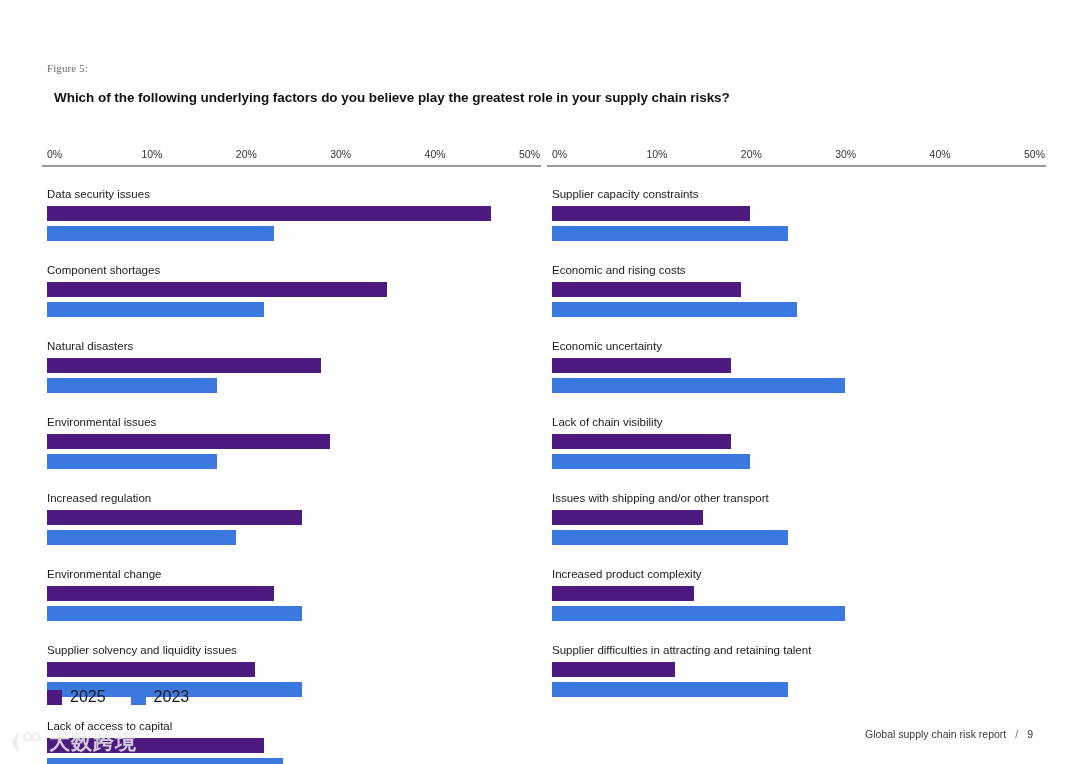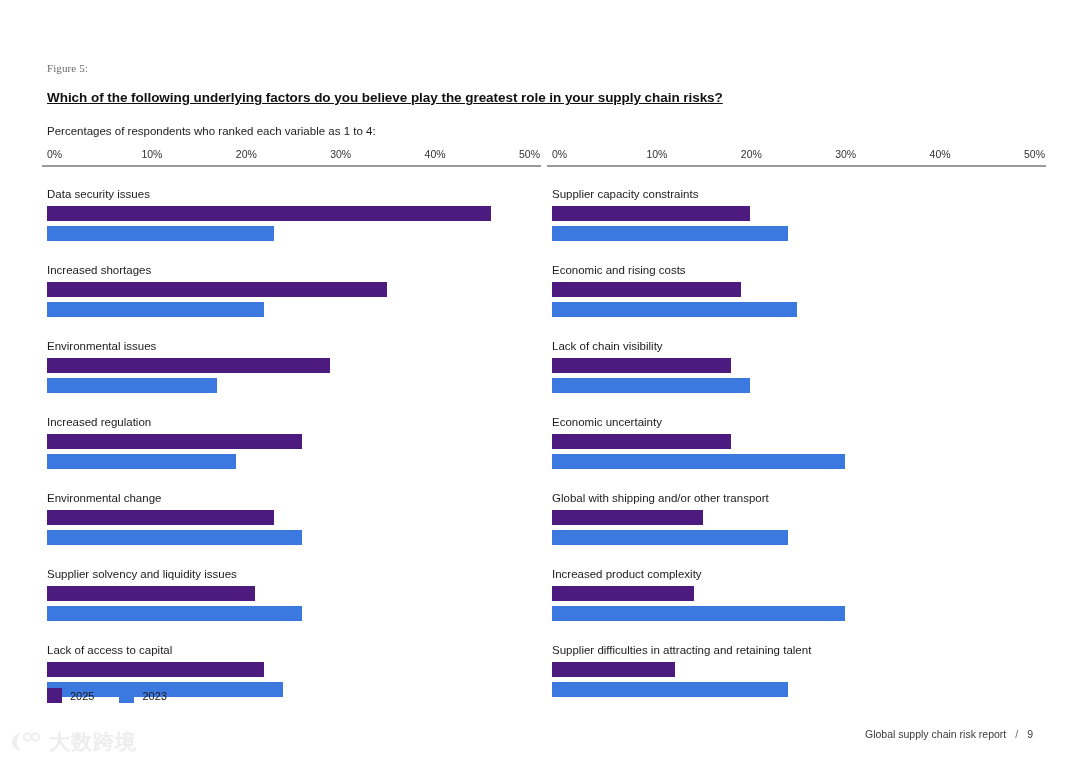--- a/index.html
+++ b/index.html
@@ -24,27 +24,26 @@
     position: absolute;
     left: 47px;
     top: 62px;
     font-size: 11px;
     color: #6b6b6b;
     letter-spacing: .1px;
     font-family: Liberation Serif, serif;
   }
   .figure-title {
     position: absolute;
-    left: 47px;
+    left: 54px;
     top: 90px;
     font-size: 13.5px;
     font-weight: bold;
     color: #111111;
     letter-spacing: -.05px;
-    text-decoration: underline;
   }
   .figure-subtitle {
     position: absolute;
     left: 47px;
     top: 125px;
     font-size: 11.5px;
     color: #222222;
   }
 
   
@@ -116,21 +115,21 @@
     display: flex;
     align-items: center;
     gap: 8px;
   }
   .legend-swatch {
     width: 15px;
     height: 15px;
     display: block;
   }
   .legend-text {
-    font-size: 11px;
+    font-size: 16px;
     color: #1b1b1b;
   }
 
   
   .footer {
     position: absolute;
     right: 47px;
     top: 728px;
     font-size: 10.5px;
     color: #3a3a3a;
@@ -164,42 +163,46 @@
     font-family: "DejaVu Sans", sans-serif;
   }
 </style>
 </head>
 <body>
 
 <div class="page">
 
   <div class="figure-label">Figure 5:</div>
   <div class="figure-title">Which of the following underlying factors do you believe play the greatest role in your supply chain risks?</div>
-  <div class="figure-subtitle">Percentages of respondents who ranked each variable as 1 to 4:</div>
 
   <div class="col col-left">
     <div class="axis">
       <div class="axis-rule"></div>
     <div class="axis-tick" style="left: 0px;">0%</div>
         <div class="axis-tick" style="left: 94.4px;">10%</div>
         <div class="axis-tick" style="left: 188.8px;">20%</div>
         <div class="axis-tick" style="left: 283.2px;">30%</div>
         <div class="axis-tick" style="left: 377.6px;">40%</div>
         <div class="axis-tick" style="left: 472px;">50%</div>
       </div>
     <div class="rows">
         <div class="row">
           <div class="row-label">Data security issues</div>
           <div class="bar bar-2025" style="width: 443.68px; background: rgb(77, 26, 127);"></div>
           <div class="bar bar-2023" style="width: 226.56px; background: rgb(59, 120, 224);"></div>
         </div>
         <div class="row">
-          <div class="row-label">Increased shortages</div>
+          <div class="row-label">Component shortages</div>
           <div class="bar bar-2025" style="width: 339.84px; background: rgb(77, 26, 127);"></div>
           <div class="bar bar-2023" style="width: 217.12px; background: rgb(59, 120, 224);"></div>
+        </div>
+        <div class="row">
+          <div class="row-label">Natural disasters</div>
+          <div class="bar bar-2025" style="width: 273.76px; background: rgb(77, 26, 127);"></div>
+          <div class="bar bar-2023" style="width: 169.92px; background: rgb(59, 120, 224);"></div>
         </div>
         <div class="row">
           <div class="row-label">Environmental issues</div>
           <div class="bar bar-2025" style="width: 283.2px; background: rgb(77, 26, 127);"></div>
           <div class="bar bar-2023" style="width: 169.92px; background: rgb(59, 120, 224);"></div>
         </div>
         <div class="row">
           <div class="row-label">Increased regulation</div>
           <div class="bar bar-2025" style="width: 254.88px; background: rgb(77, 26, 127);"></div>
           <div class="bar bar-2023" style="width: 188.8px; background: rgb(59, 120, 224);"></div>
@@ -237,31 +240,31 @@
           <div class="row-label">Supplier capacity constraints</div>
           <div class="bar bar-2025" style="width: 198.24px; background: rgb(77, 26, 127);"></div>
           <div class="bar bar-2023" style="width: 236px; background: rgb(59, 120, 224);"></div>
         </div>
         <div class="row">
           <div class="row-label">Economic and rising costs</div>
           <div class="bar bar-2025" style="width: 188.8px; background: rgb(77, 26, 127);"></div>
           <div class="bar bar-2023" style="width: 245.44px; background: rgb(59, 120, 224);"></div>
         </div>
         <div class="row">
+          <div class="row-label">Economic uncertainty</div>
+          <div class="bar bar-2025" style="width: 179.36px; background: rgb(77, 26, 127);"></div>
+          <div class="bar bar-2023" style="width: 292.64px; background: rgb(59, 120, 224);"></div>
+        </div>
+        <div class="row">
           <div class="row-label">Lack of chain visibility</div>
           <div class="bar bar-2025" style="width: 179.36px; background: rgb(77, 26, 127);"></div>
           <div class="bar bar-2023" style="width: 198.24px; background: rgb(59, 120, 224);"></div>
         </div>
         <div class="row">
-          <div class="row-label">Economic uncertainty</div>
-          <div class="bar bar-2025" style="width: 179.36px; background: rgb(77, 26, 127);"></div>
-          <div class="bar bar-2023" style="width: 292.64px; background: rgb(59, 120, 224);"></div>
-        </div>
-        <div class="row">
-          <div class="row-label">Global with shipping and/or other transport</div>
+          <div class="row-label">Issues with shipping and/or other transport</div>
           <div class="bar bar-2025" style="width: 151.04px; background: rgb(77, 26, 127);"></div>
           <div class="bar bar-2023" style="width: 236px; background: rgb(59, 120, 224);"></div>
         </div>
         <div class="row">
           <div class="row-label">Increased product complexity</div>
           <div class="bar bar-2025" style="width: 141.6px; background: rgb(77, 26, 127);"></div>
           <div class="bar bar-2023" style="width: 292.64px; background: rgb(59, 120, 224);"></div>
         </div>
         <div class="row">
           <div class="row-label">Supplier difficulties in attracting and retaining talent</div>

